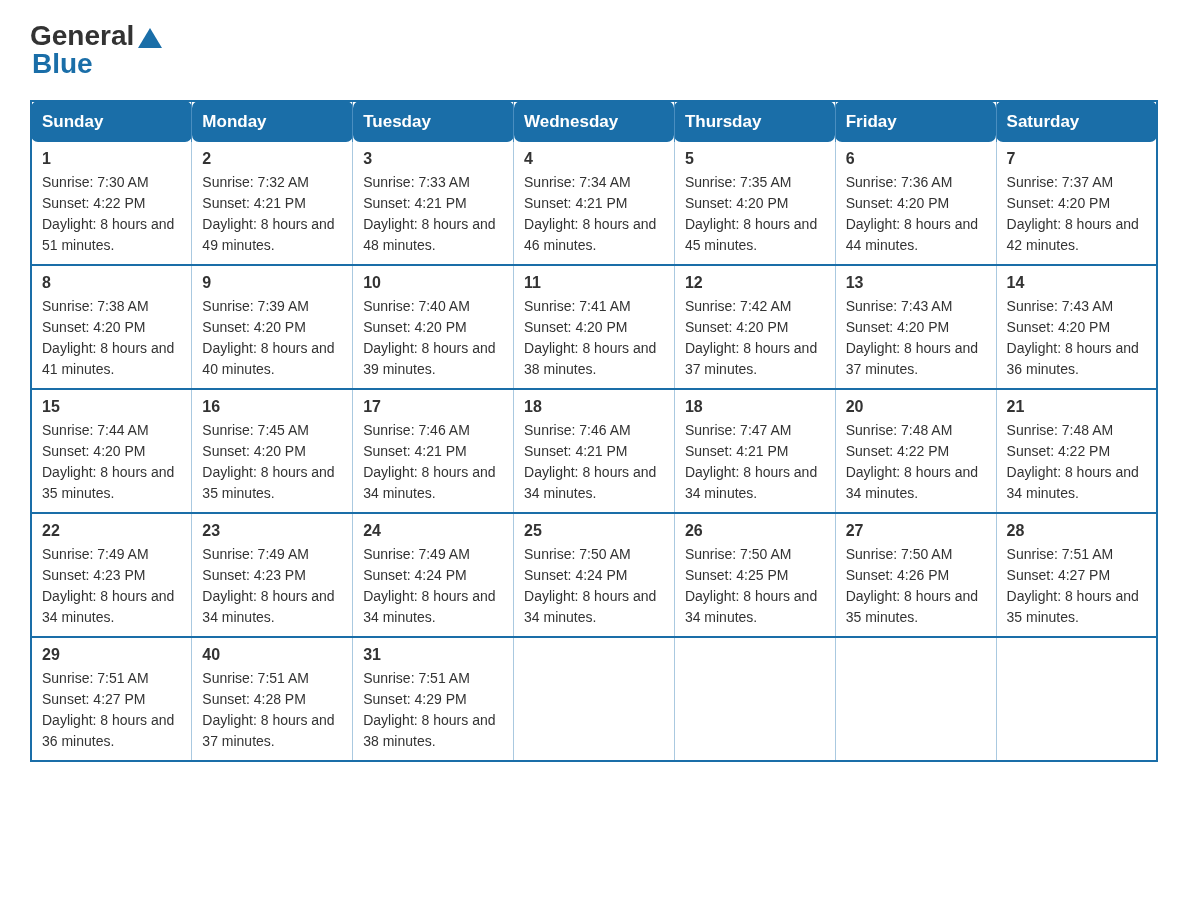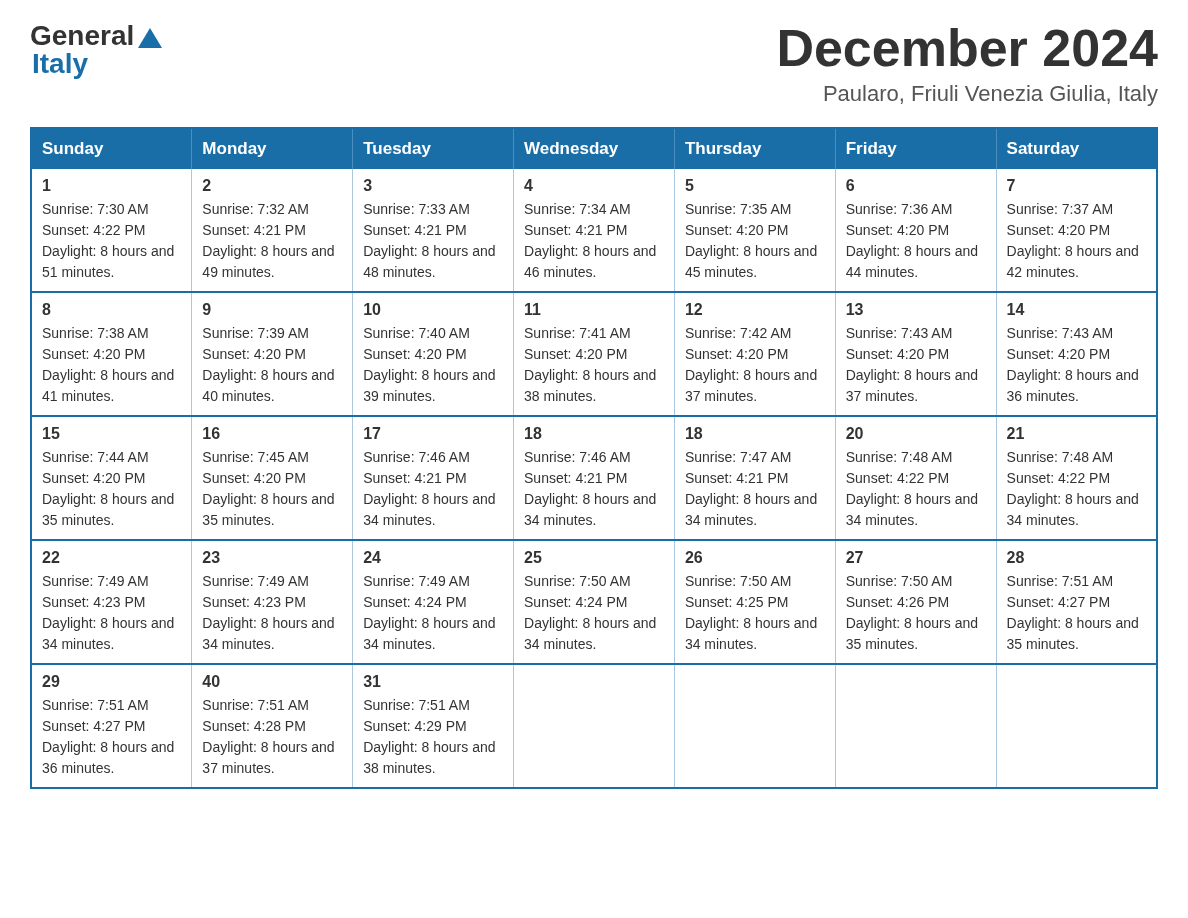--- a/index.html
+++ b/index.html
@@ -67,20 +67,21 @@
       border: 2px solid #1a6ea8;
     }
     .calendar-table thead tr th {
       background-color: #1a6ea8;
       color: #fff;
       font-size: 17px;
       font-weight: bold;
       padding: 10px 10px;
       text-align: left;
       border-right: 1px solid #4a8ec0;
+      border-radius: 7px;
     }
     .calendar-table thead tr th:last-child {
       border-right: none;
       margin-left: 34px;
     }
     .calendar-table tbody tr td {
       vertical-align: top;
       padding: 8px 10px;
       border-right: 1px solid #aac9e0;
       border-bottom: 2px solid #1a6ea8;
@@ -113,25 +114,21 @@
   </style>
 </head>
 <body>
 
 <div class="header">
   <div class="logo">
     <div class="logo-top">
       <span class="logo-general">General</span>
       <div class="logo-triangle"></div>
     </div>
-    <span class="logo-blue">Italy</span>
-  </div>
-  <div class="title-area">
-    <div class="month-title">December 2024</div>
-    <div class="location">Paularo, Friuli Venezia Giulia, Italy</div>
+    <span class="logo-blue">Blue</span>
   </div>
 </div>
 
 <table class="calendar-table">
   <thead>
     <tr>
     <th>Sunday</th>
         <th>Monday</th>
         <th>Tuesday</th>
         <th>Wednesday</th>

